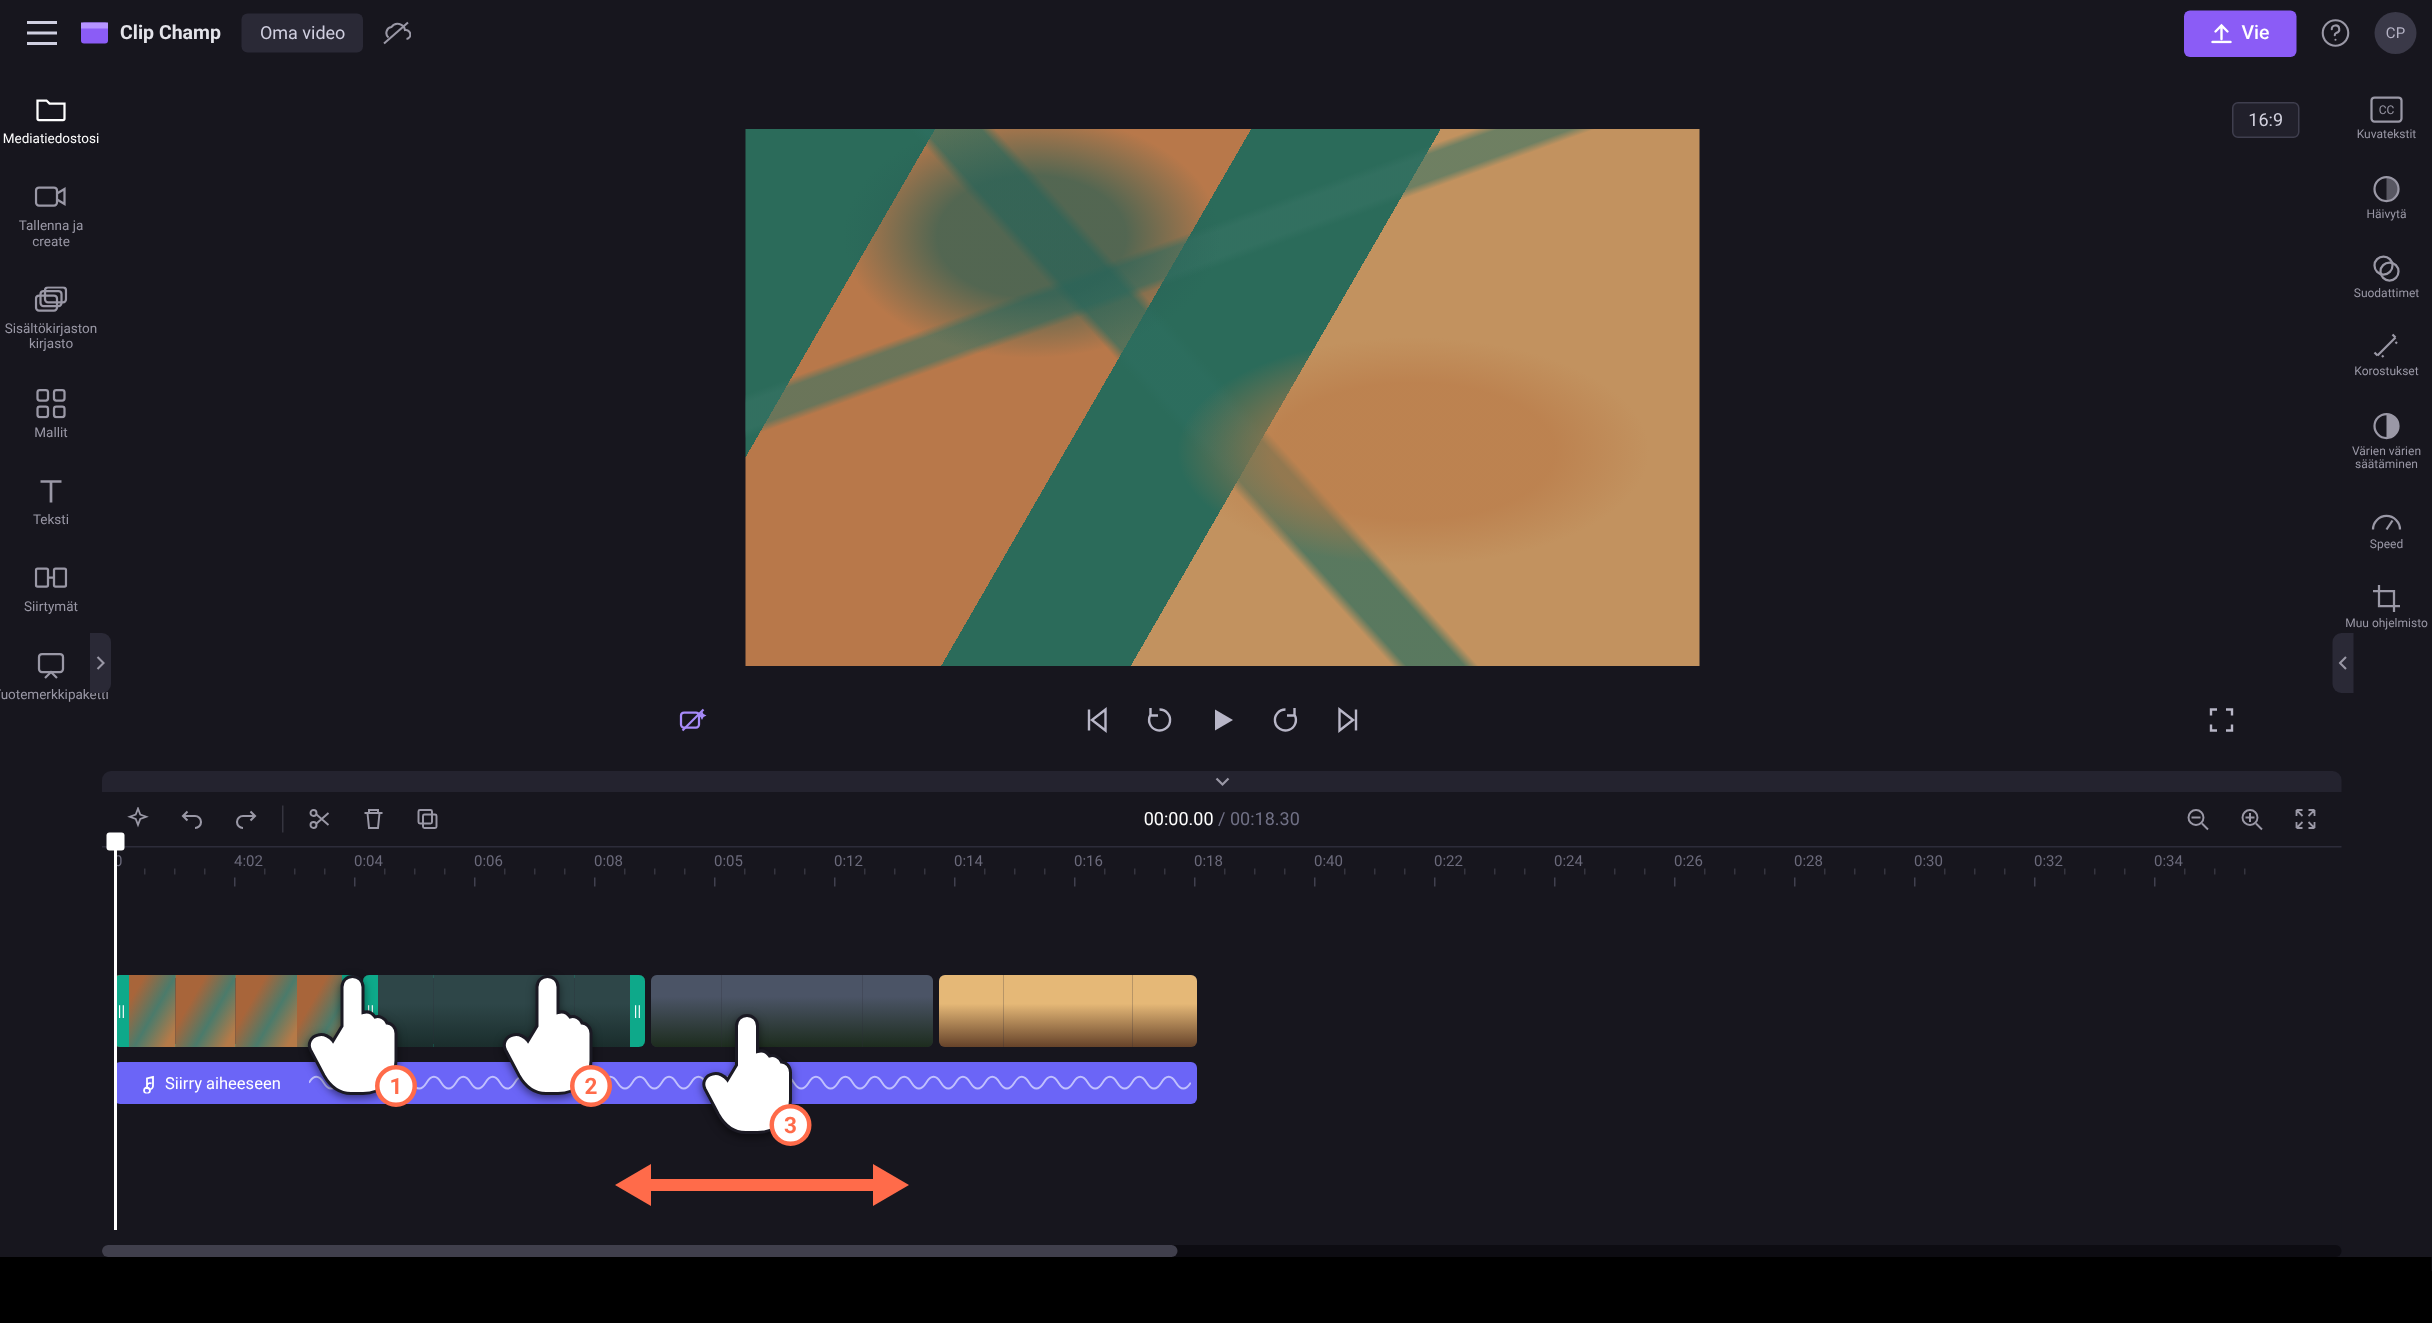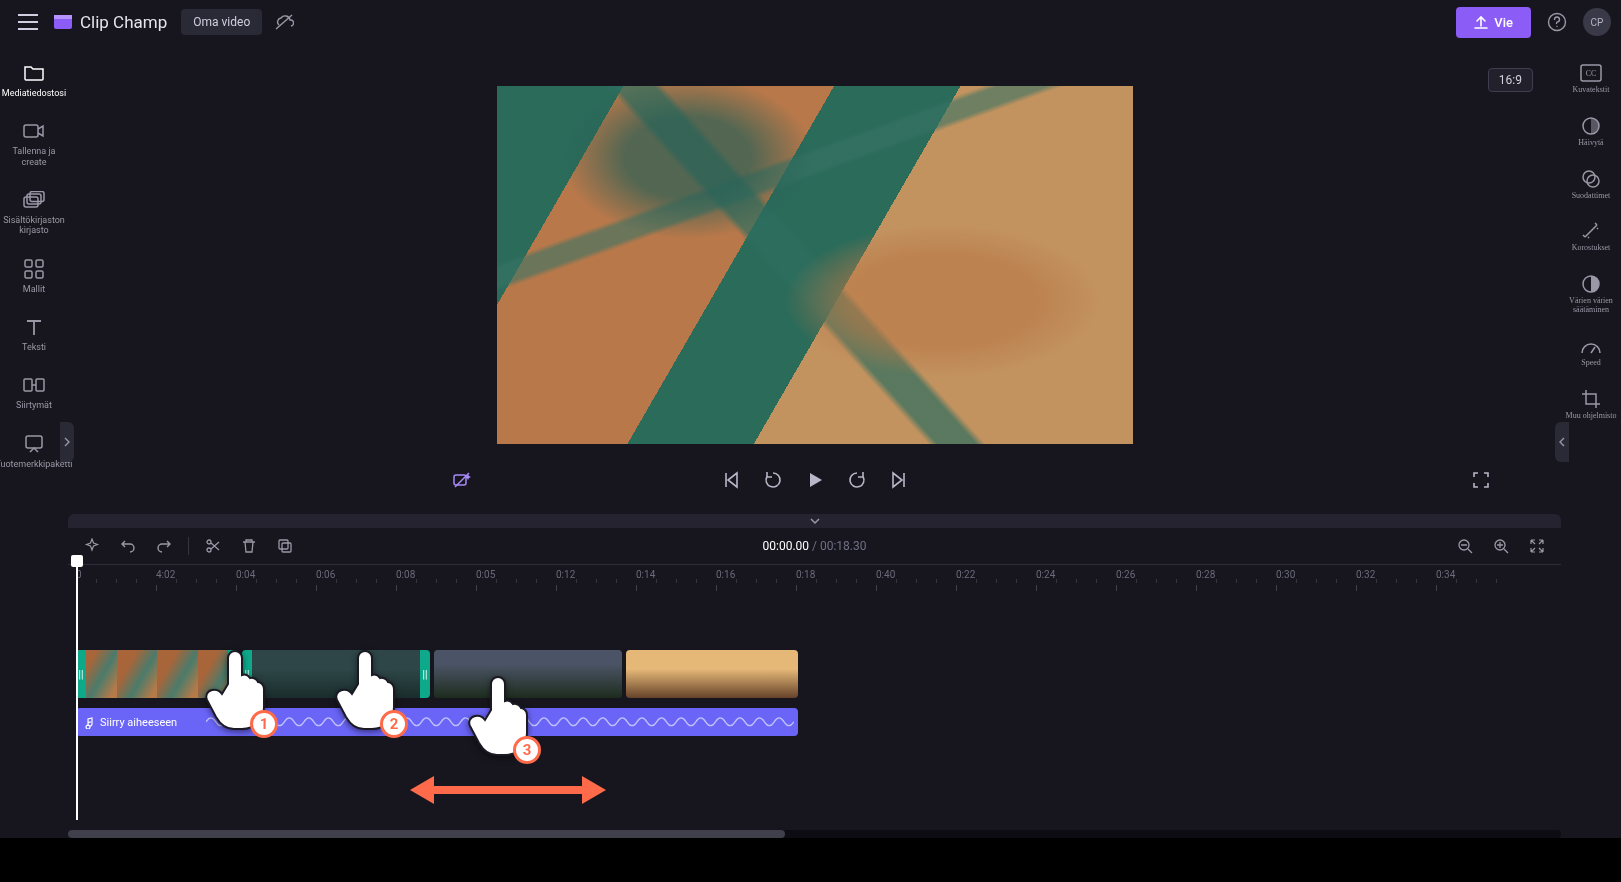--- a/index.html
+++ b/index.html
@@ -18,41 +18,41 @@
   }
   * { box-sizing: border-box; }
   html,body { margin:0; padding:0; width:1621px; height:882px; background:var(--bg); color:var(--text); font-family:-apple-system,"Segoe UI",Roboto,Arial,sans-serif; font-size:12px; overflow:hidden; }
   button { font-family:inherit; }
   svg { display:block; }
 
   
   .topbar { position:absolute; top:0; left:0; right:0; height:44px; display:flex; align-items:center; padding:0 10px; }
   .hamburger { width:36px; height:36px; display:flex; align-items:center; justify-content:center; cursor:pointer; }
   .logo { width:22px; height:22px; margin:0 6px 0 6px; display:flex; align-items:center; }
-  .appname { font-size:17px; font-weight:400; color:#e4e4ea; margin-right:14px; }
+  .appname { font-size:13px; font-weight:700; color:#e4e4ea; margin-right:14px; }
   .chip { background:#2a2936; padding:6px 12px; border-radius:4px; font-size:12px; color:#d0cfe0; margin-right:12px; }
   .syncicon { color:#9a98a6; }
   .spacer { flex:1; }
   .export-btn { background:var(--accent); color:#fff; border:none; padding:8px 18px; border-radius:4px; font-size:13px; font-weight:500; display:flex; align-items:center; gap:6px; cursor:pointer; }
   .top-icon { width:32px; height:32px; display:flex; align-items:center; justify-content:center; margin-left:10px; color:#9a98a6; cursor:pointer; }
   .avatar { width:28px; height:28px; border-radius:50%; background:#3a3948; display:flex; align-items:center; justify-content:center; font-size:10px; color:#b5b3c5; margin-left:10px; }
 
   
   .leftbar { position:absolute; top:44px; bottom:0; left:0; width:68px; background:var(--bg); display:flex; flex-direction:column; align-items:center; padding-top:10px; gap:6px; }
   .l-item { width:60px; display:flex; flex-direction:column; align-items:center; justify-content:flex-start; gap:4px; padding:8px 0; cursor:pointer; border-radius:6px; }
   .l-item.sel { color:#fff; }
   .l-item .lbl { font-size:9px; color:var(--muted); text-align:center; line-height:1.15; }
   .l-item.sel .lbl { color:#fff; }
   .l-icon { color:var(--muted); height:22px; display:flex; align-items:center; }
   .l-item.sel .l-icon { color:#fff; }
   .expand-tab { position:absolute; right:-6px; top:378px; width:14px; height:40px; background:#2a2936; border-radius:0 6px 6px 0; display:flex; align-items:center; justify-content:center; cursor:pointer; }
 
   
   .rightbar { position:absolute; top:44px; bottom:0; right:0; width:60px; background:var(--bg); display:flex; flex-direction:column; align-items:center; padding-top:10px; gap:4px; }
-  .r-item { width:56px; display:flex; flex-direction:column; align-items:center; justify-content:center; gap:2px; padding:8px 0; cursor:pointer;font-family:Liberation Serif, serif; }
+  .r-item { width:56px; display:flex; flex-direction:column; align-items:center; justify-content:center; gap:2px; padding:8px 0; cursor:pointer; }
   .r-item .lbl { font-size:8px; color:var(--muted); text-align:center; line-height:1.1; }
   .r-icon { color:var(--muted); height:22px; display:flex; align-items:center; }
   .collapse-tab { position:absolute; left:-6px; top:378px; width:14px; height:40px; background:#2a2936; border-radius:6px 0 0 6px; display:flex; align-items:center; justify-content:center; cursor:pointer; }
 
   
   .center { position:absolute; top:44px; left:68px; right:60px; bottom:368px; }
   .aspect { position:absolute; top:24px; right:28px; border:1px solid #3f3e4e; padding:4px 10px; border-radius:4px; font-size:12px; color:#d2d1de; background:#21202b; cursor:pointer; }
   .preview { position:absolute; top:42px; left:50%; transform:translateX(-50%); width:636px; height:358px; background:linear-gradient(120deg,var(--thumb2) 0 15%,var(--thumb1) 15% 40%,var(--thumb2) 40% 55%, #c2925f 55% 100%); }
   .preview::after { content:""; position:absolute; inset:0; background:
     radial-gradient(ellipse at 30% 20%, rgba(40,95,85,0.7) 0 10%, transparent 20%),
@@ -93,21 +93,21 @@
   .clip .handle.l { left:0; border-radius:4px 0 0 4px; }
   .clip .handle.r { right:0; border-radius:0 4px 4px 0; }
   .thumbs { position:absolute; inset:0; display:flex; }
   .thumbs div { flex:1; }
   .c1 .thumbs div { background:linear-gradient(120deg,#a8653a 30%,#4b7b6b 60%,#b57a48 90%); }
   .c2 .thumbs div { background:linear-gradient(180deg,#2e4648 40%,#1a2d2c 100%); }
   .c3 .thumbs div { background:linear-gradient(180deg,#4b5466 30%,#1d2c1e 100%); }
   .c4 .thumbs div { background:linear-gradient(180deg,#e5b877 40%,#66432a 100%); }
 
   .audio { position:absolute; height:28px; top:118px; border-radius:4px; background:var(--audio); overflow:hidden; cursor:pointer; display:flex; align-items:center; }
-  .audio .mus { margin:0 6px; color:#fff; display:flex; align-items:flex-end; gap:6px; font-size:11px; white-space:nowrap; }
+  .audio .mus { margin:0 16px; color:#fff; display:flex; align-items:flex-end; gap:6px; font-size:11px; white-space:nowrap; }
   .audio .wave { position:absolute; left:130px; right:4px; top:4px; bottom:4px; opacity:.85; }
 
   
   .hscroll { position:absolute; left:68px; right:60px; bottom:44px; height:8px; background:#0d0c12; border-radius:4px; }
   .hscroll .thumb { position:absolute; left:0; width:48%; top:0; bottom:0; background:#403f4c; border-radius:4px; cursor:pointer; }
 
   
   .bottommask { position:absolute; left:0; right:0; bottom:0; height:44px; background:#000; }
 
   

